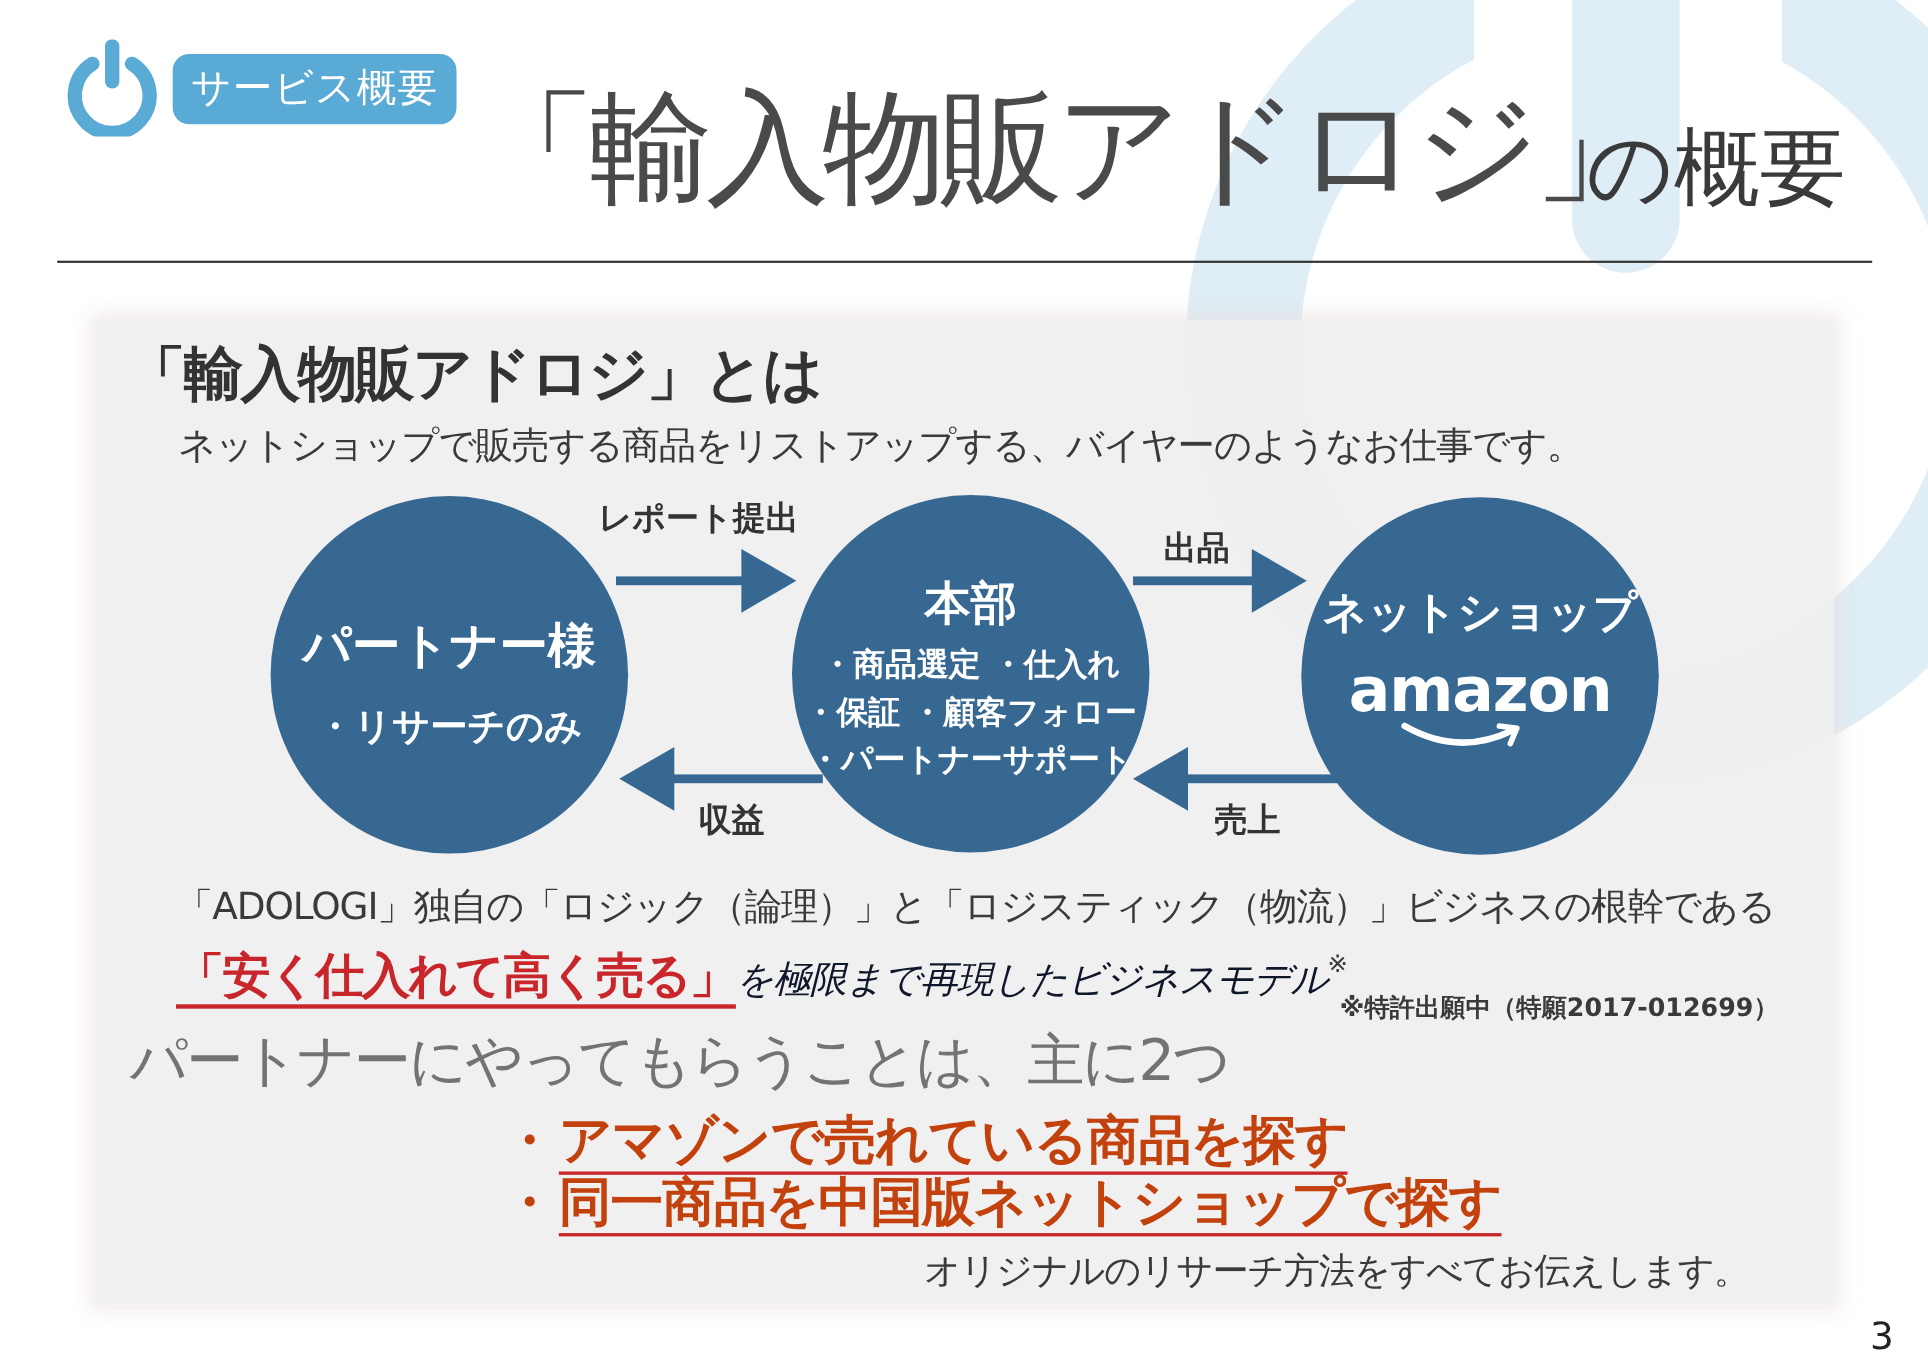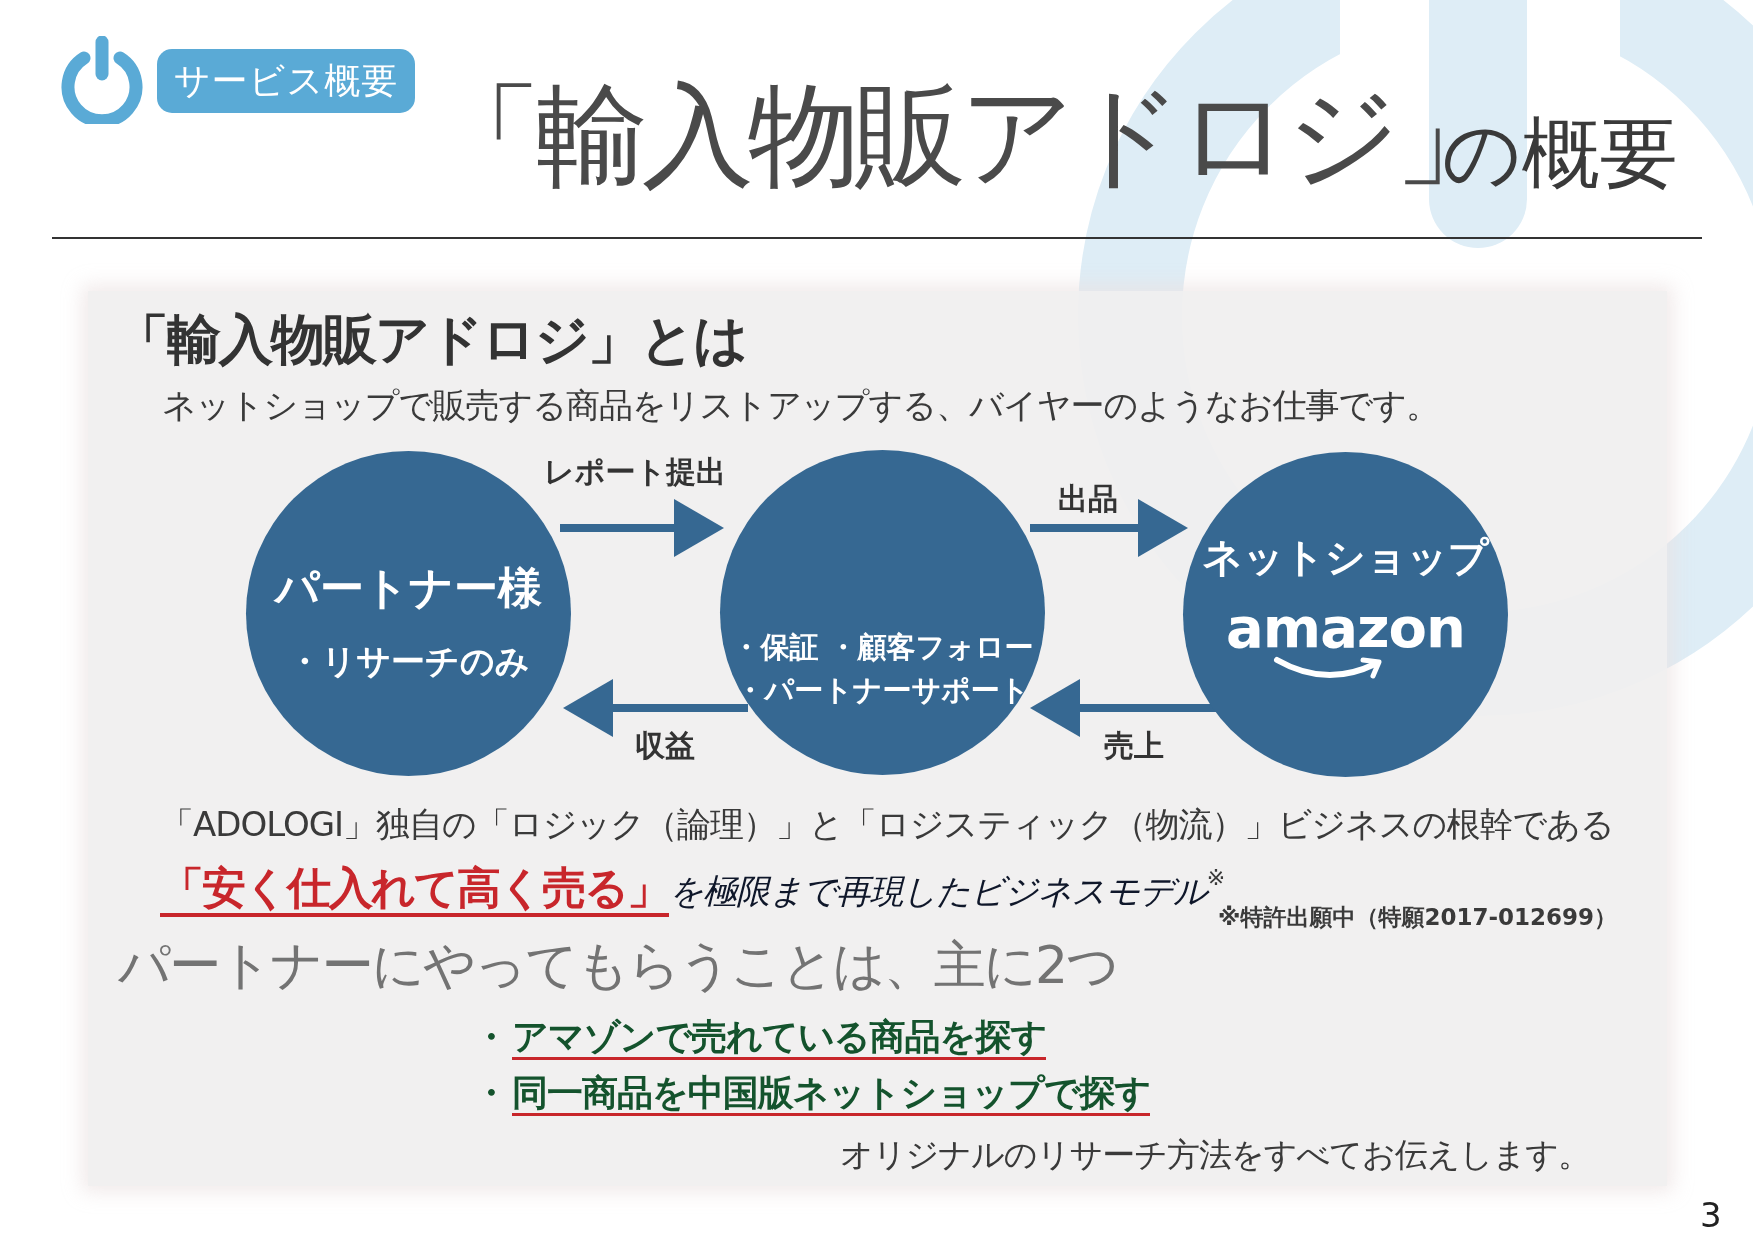--- a/index.html
+++ b/index.html
@@ -34,21 +34,21 @@
   .arrow-label { position:absolute; font-size:30px; font-weight:bold; color:#333333; white-space:nowrap; line-height:40px; }
 
   .desc1 { position:absolute; left:160px; top:800px; font-size:34px; line-height:48px; color:#3a3a3a; white-space:nowrap; letter-spacing:-1px; }
   .desc2 { position:absolute; left:160px; top:848px; line-height:60px; white-space:nowrap; }
   .hl { font-size:44px; font-weight:bold; color:#c8262b; border-bottom:4px solid #c8262b; letter-spacing:-2px; }
   .desc2-rest { font-size:34px; color:#0f172a; letter-spacing:-1px;font-style:italic; }
   .sup { font-size:22px; vertical-align:18px; color:#3a3a3a; }
   .footnote { position:absolute; right:136px; top:902px; font-size:23px; line-height:30px; color:#3a3a3a; white-space:nowrap;font-weight:bold; }
 
   .h2 { position:absolute; left:118px; top:930px; font-size:52px; line-height:70px; color:#737373; white-space:nowrap; letter-spacing:-2px; }
-  .task { position:absolute; left:473px; font-size:36px; line-height:54px; font-weight:bold; color:#14532d; white-space:nowrap; letter-spacing:-1px; }
+  .task { position:absolute; left:457px; font-size:48px; line-height:54px; font-weight:bold; color:#c2410c; white-space:nowrap; letter-spacing:-1px; }
   .task .dot { margin-right:4px; }
   .task .t { border-bottom:3px solid #c8262b; }
   .closing { position:absolute; left:840px; top:1132px; font-size:33px; line-height:46px; color:#3a3a3a; white-space:nowrap; letter-spacing:-1px; }
   .page-num { position:absolute; left:1700px; top:1195px; font-size:34px; line-height:40px; color:#222222; }
 </style>
 </head>
 <body>
 
 <div class="bg-ring"></div>
 <div class="bg-gap"></div>
@@ -82,20 +82,22 @@
 <div class="arrow-line" style="left:608px; top:704px; width:140px;"></div>
 <div class="arrow-head-l" style="left:563px; top:679px;"></div>
 <div class="arrow-label" style="left:635px; top:726px;">収益</div>
 
 <div class="circle" style="left:246px; top:451px;">
   <div class="c-title" style="top:112px; font-size:44px; line-height:50px;">パートナー様</div>
   <div class="c-line" style="top:188px; font-size:34px; line-height:44px;">・リサーチのみ</div>
 </div>
 
 <div class="circle" style="left:720px; top:450px;">
+  <div class="c-title" style="top:74px; font-size:42px; line-height:50px;">本部</div>
+  <div class="c-line" style="top:134px; font-size:29px; line-height:40px;">・商品選定 ・仕入れ</div>
   <div class="c-line" style="top:177px; font-size:29px; line-height:40px;">・保証 ・顧客フォロー</div>
   <div class="c-line" style="top:220px; font-size:29px; line-height:40px;">・パートナーサポート</div>
 </div>
 
 <div class="circle" style="left:1183px; top:452px;">
   <div class="c-title" style="top:80px; font-size:40px; line-height:50px;">ネットショップ</div>
   <div class="c-line" style="top:128px; font-size:56px; line-height:70px; font-family:'DejaVu Sans',sans-serif; letter-spacing:-1px;margin-top:13px;">amazon</div>
   <svg style="position:absolute; left:88px; top:200px;" width="120" height="34" viewBox="0 0 120 34">
     <path d="M6 8 Q55 36 104 12" fill="none" stroke="#ffffff" stroke-width="6" stroke-linecap="round"></path>
     <path d="M92 8 L108 10 L102 24" fill="none" stroke="#ffffff" stroke-width="5" stroke-linecap="round" stroke-linejoin="round"></path>

